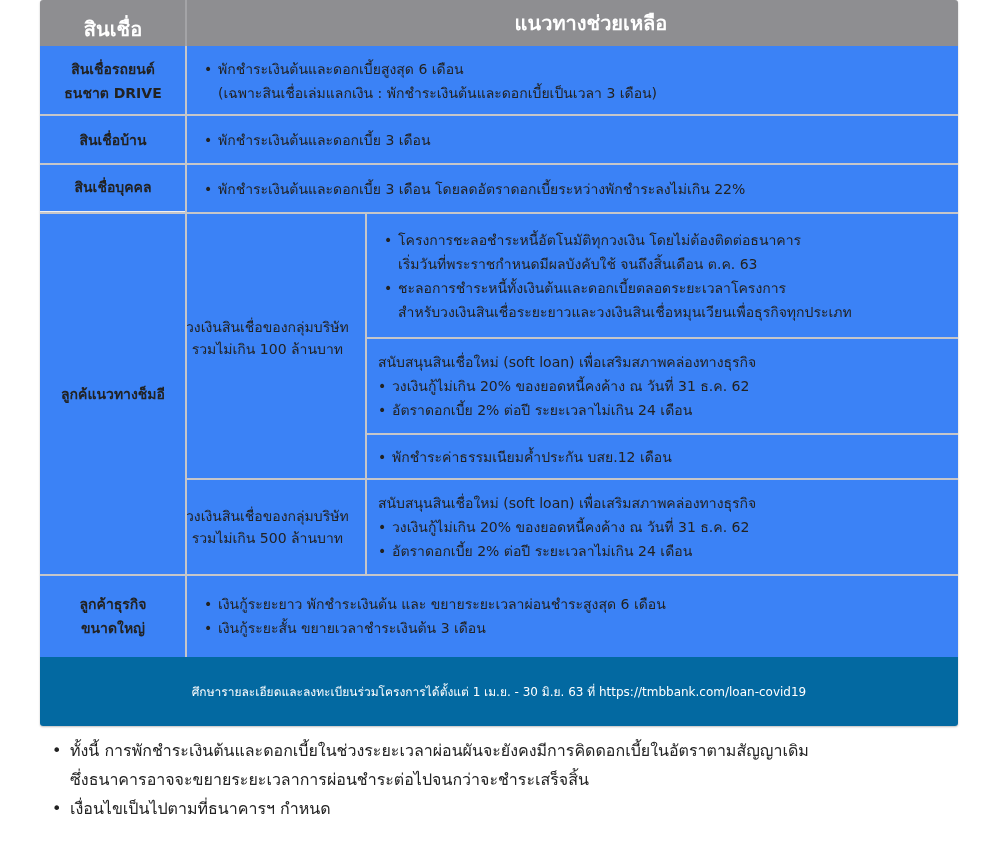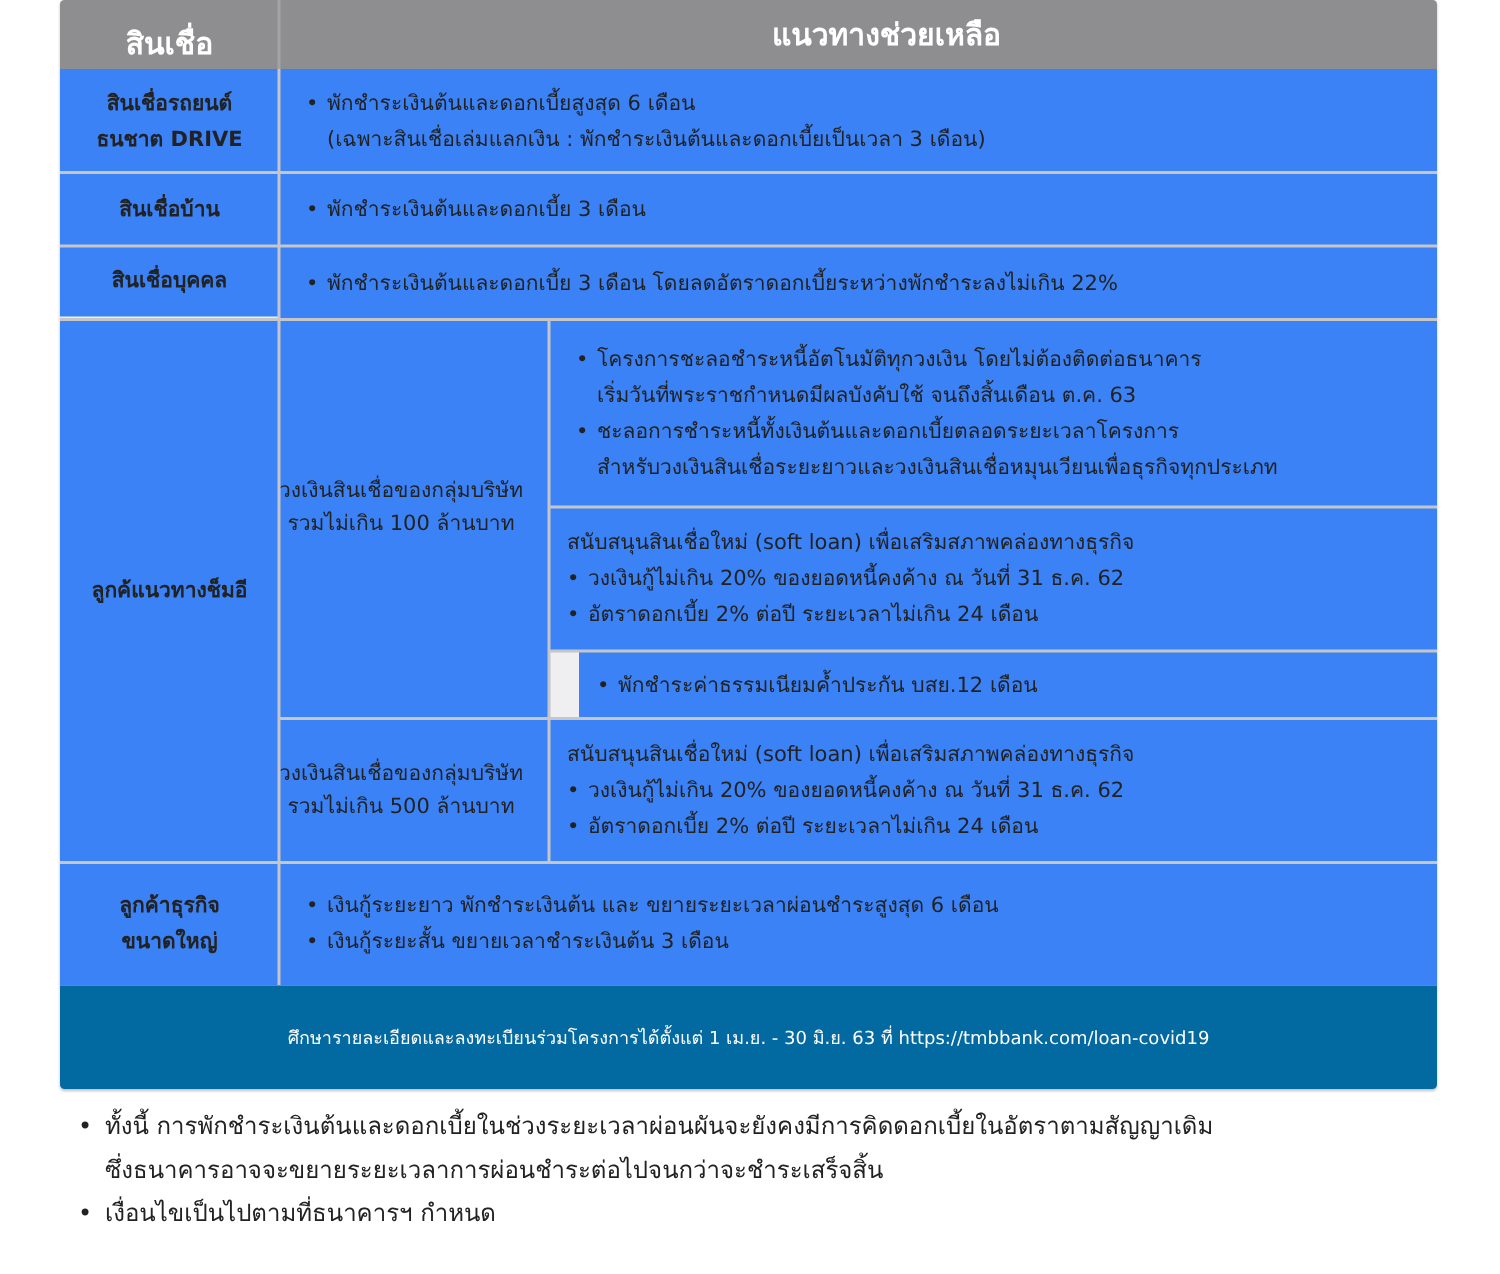--- a/index.html
+++ b/index.html
@@ -73,21 +73,21 @@
     <div class="line"><span class="bullet">•</span><span>ชะลอการชำระหนี้ทั้งเงินต้นและดอกเบี้ยตลอดระยะเวลาโครงการ</span></div>
     <div class="line indent">สำหรับวงเงินสินเชื่อระยะยาวและวงเงินสินเชื่อหมุนเวียนเพื่อธุรกิจทุกประเภท</div>
   </div>
 
   <div class="cell desc" style="left:326px;top:338px;width:592px;height:96px;padding-left:12px;">
     <div class="line">สนับสนุนสินเชื่อใหม่ (soft loan) เพื่อเสริมสภาพคล่องทางธุรกิจ</div>
     <div class="line"><span class="bullet">•</span><span>วงเงินกู้ไม่เกิน 20% ของยอดหนี้คงค้าง ณ วันที่ 31 ธ.ค. 62</span></div>
     <div class="line"><span class="bullet">•</span><span>อัตราดอกเบี้ย 2% ต่อปี ระยะเวลาไม่เกิน 24 เดือน</span></div>
   </div>
 
-  <div class="cell desc" style="left:326px;top:434px;width:592px;height:45px;padding-left:12px;margin-left:20px;">
+  <div class="cell desc" style="left:326px;top:434px;width:592px;height:45px;padding-left:12px;">
     <div class="line"><span class="bullet">•</span><span>พักชำระค่าธรรมเนียมค้ำประกัน บสย.12 เดือน</span></div>
   </div>
 
   <div class="cell sub" style="left:146px;top:479px;width:180px;height:96px;">
     <div>
         <div>วงเงินสินเชื่อของกลุ่มบริษัท</div>
         <div>รวมไม่เกิน 500 ล้านบาท</div>
       </div>
   </div>
 

